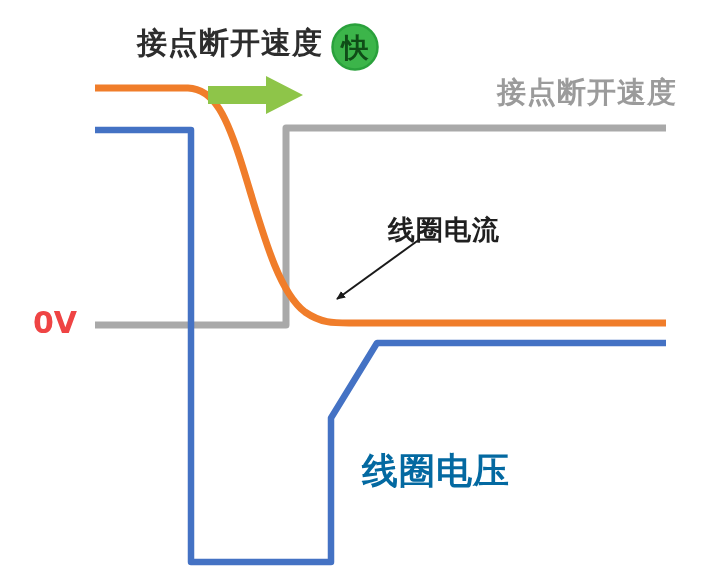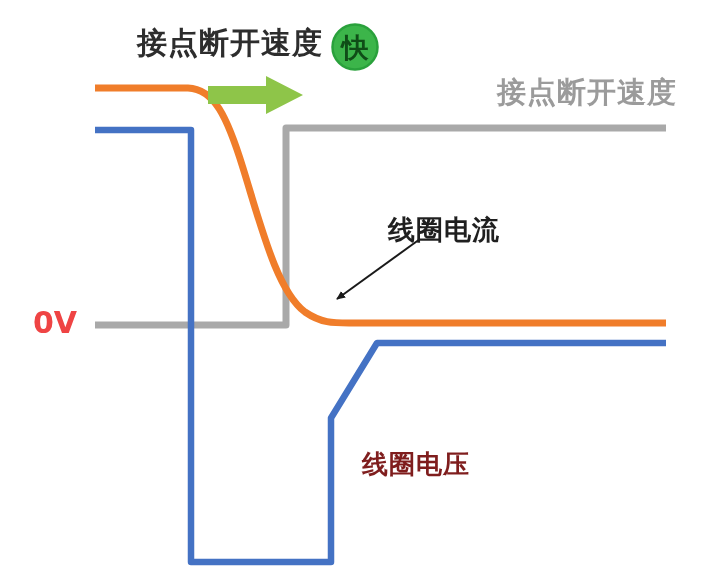--- a/index.html
+++ b/index.html
@@ -42,22 +42,22 @@
     letter-spacing: 1px;
     margin-top: 12px;
   }
   .zero-level-label {
     left: 33px; top: 306px;
     font-size: 30px;
     color: #ef4444;
   }
   .coil-voltage-label {
     left: 362px; top: 450px;
-    font-size: 26px;
-    color: #7f1d1d;
+    font-size: 36px;
+    color: #0369a1;
     letter-spacing: 1px;
   }
   .badge-text {
     font-weight: 600;
   }
 </style>
 </head>
 <body>
 
 <div class="canvas">

